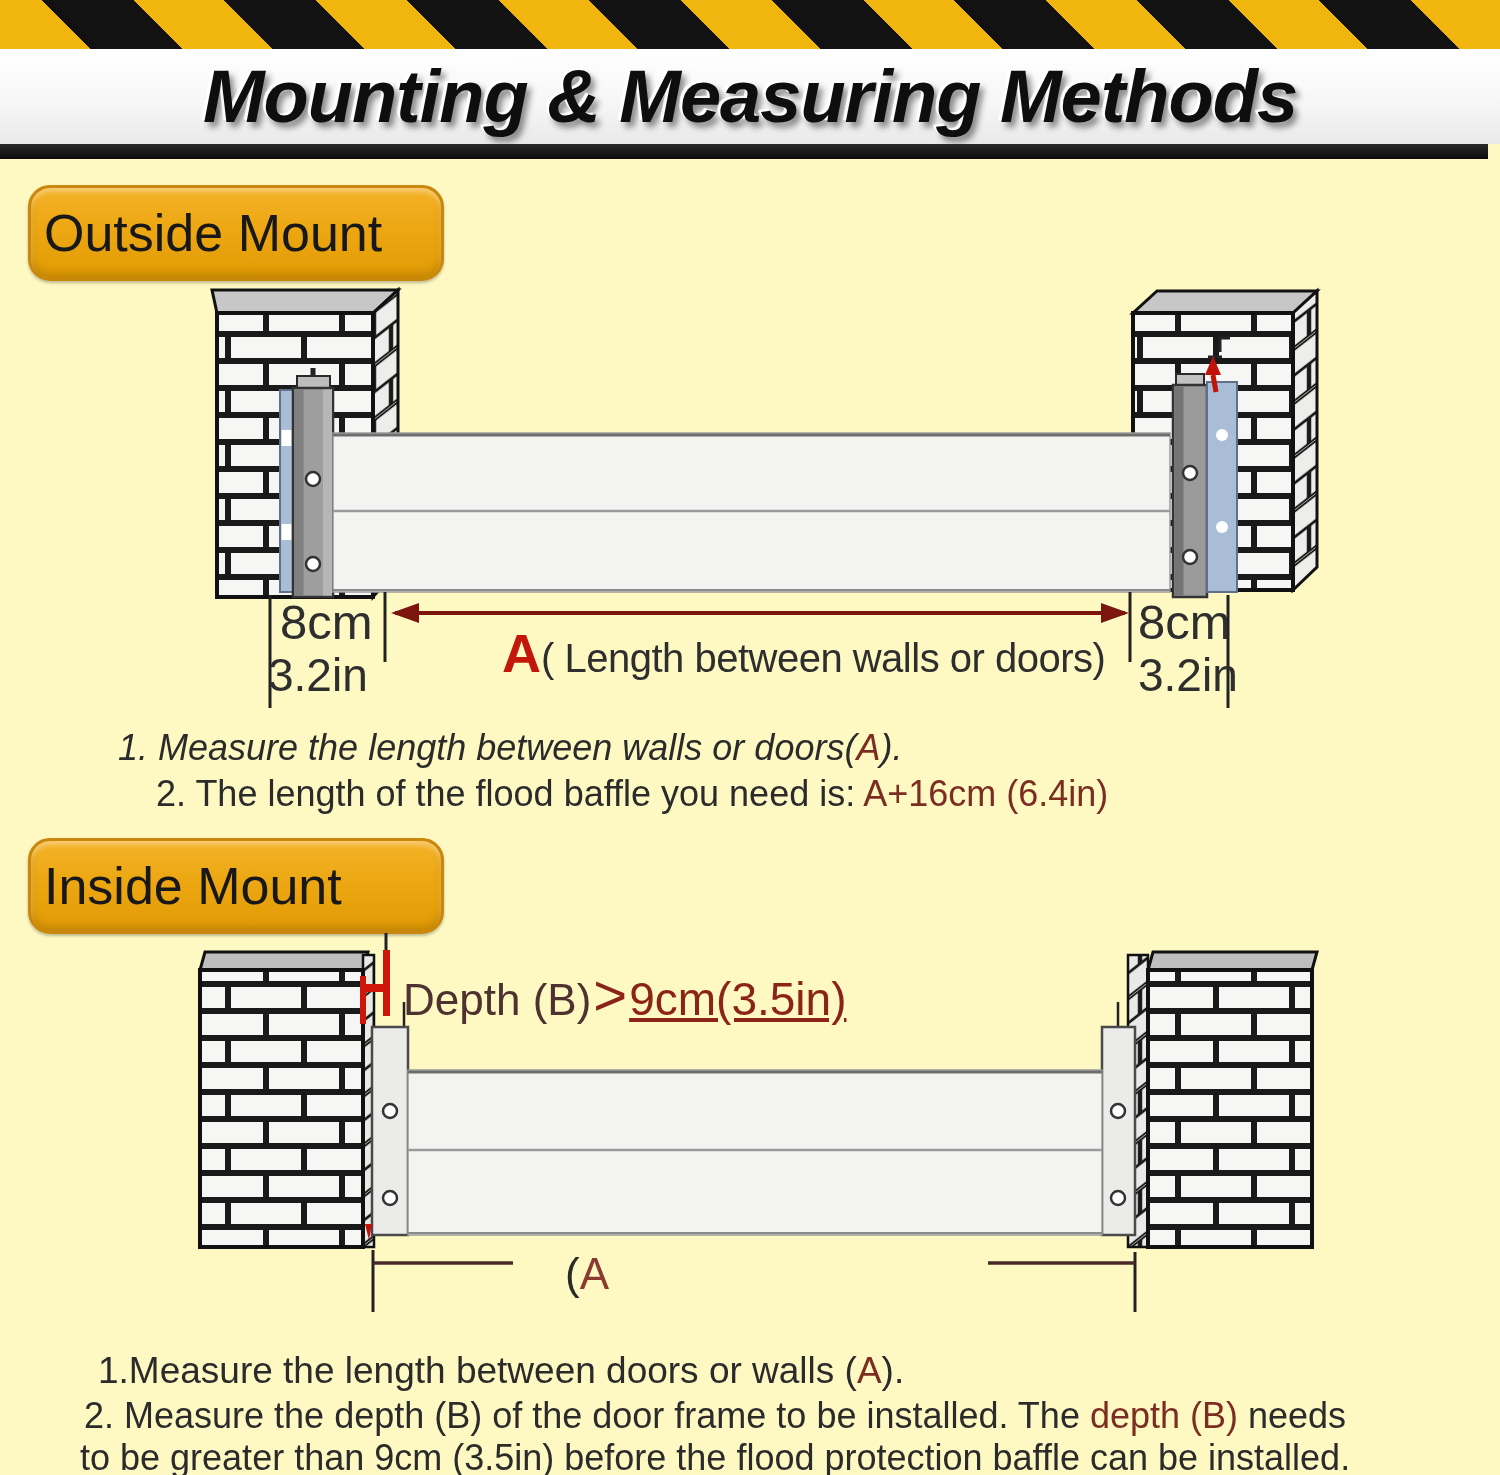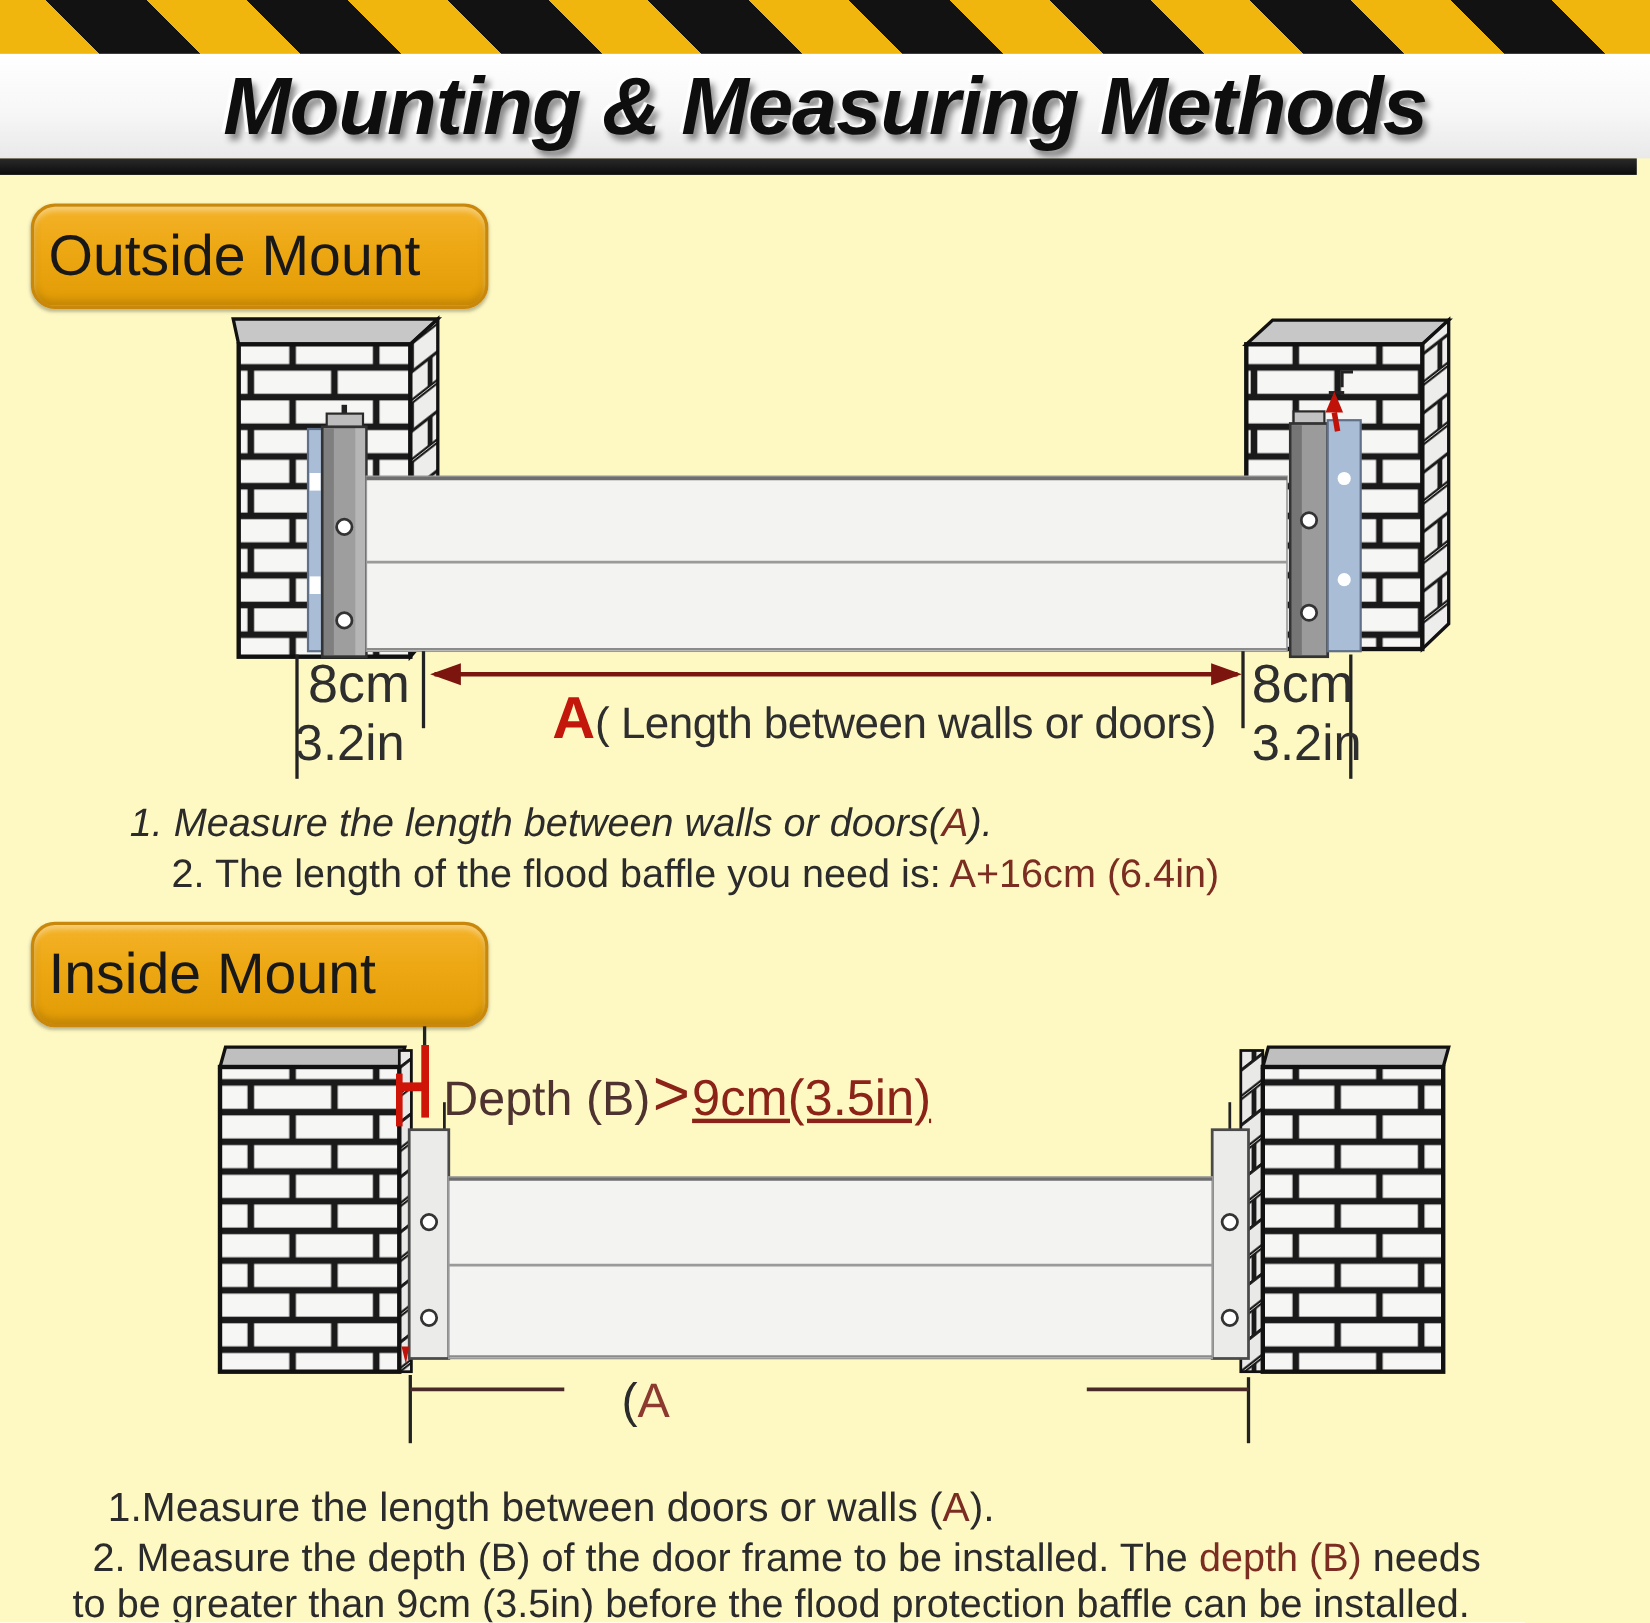--- a/index.html
+++ b/index.html
@@ -45,21 +45,21 @@
 
   
   .depth-row{left:403px;top:966px;display:flex;align-items:baseline;}
   .depth-label{font-size:44px;color:#4e3230;}
   .depth-gt{font-size:58px;color:#8c2318;margin:0 2px;}
   .depth-value{font-size:46px;color:#8c2318;text-decoration:underline;}
   .in-dim-label{left:565px;top:1252px;font-size:44px;display:flex;align-items:baseline;}
   .in-dim-label .mid{color:#8c3a30;}
   .in-instr1{left:98px;top:1352px;font-size:37px;}
   .in-instr2{left:84px;top:1398px;}
-  .in-instr3{left:66px;top:1440px;}
+  .in-instr3{left:80px;top:1440px;}
 </style>
 </head>
 <body>
 
 <div class="page">
 
   <div class="abs stripes"></div>
   <div class="abs titleband"></div>
   <div class="abs title txt">Mounting &amp; Measuring Methods</div>
   <div class="abs blackbar"></div>

